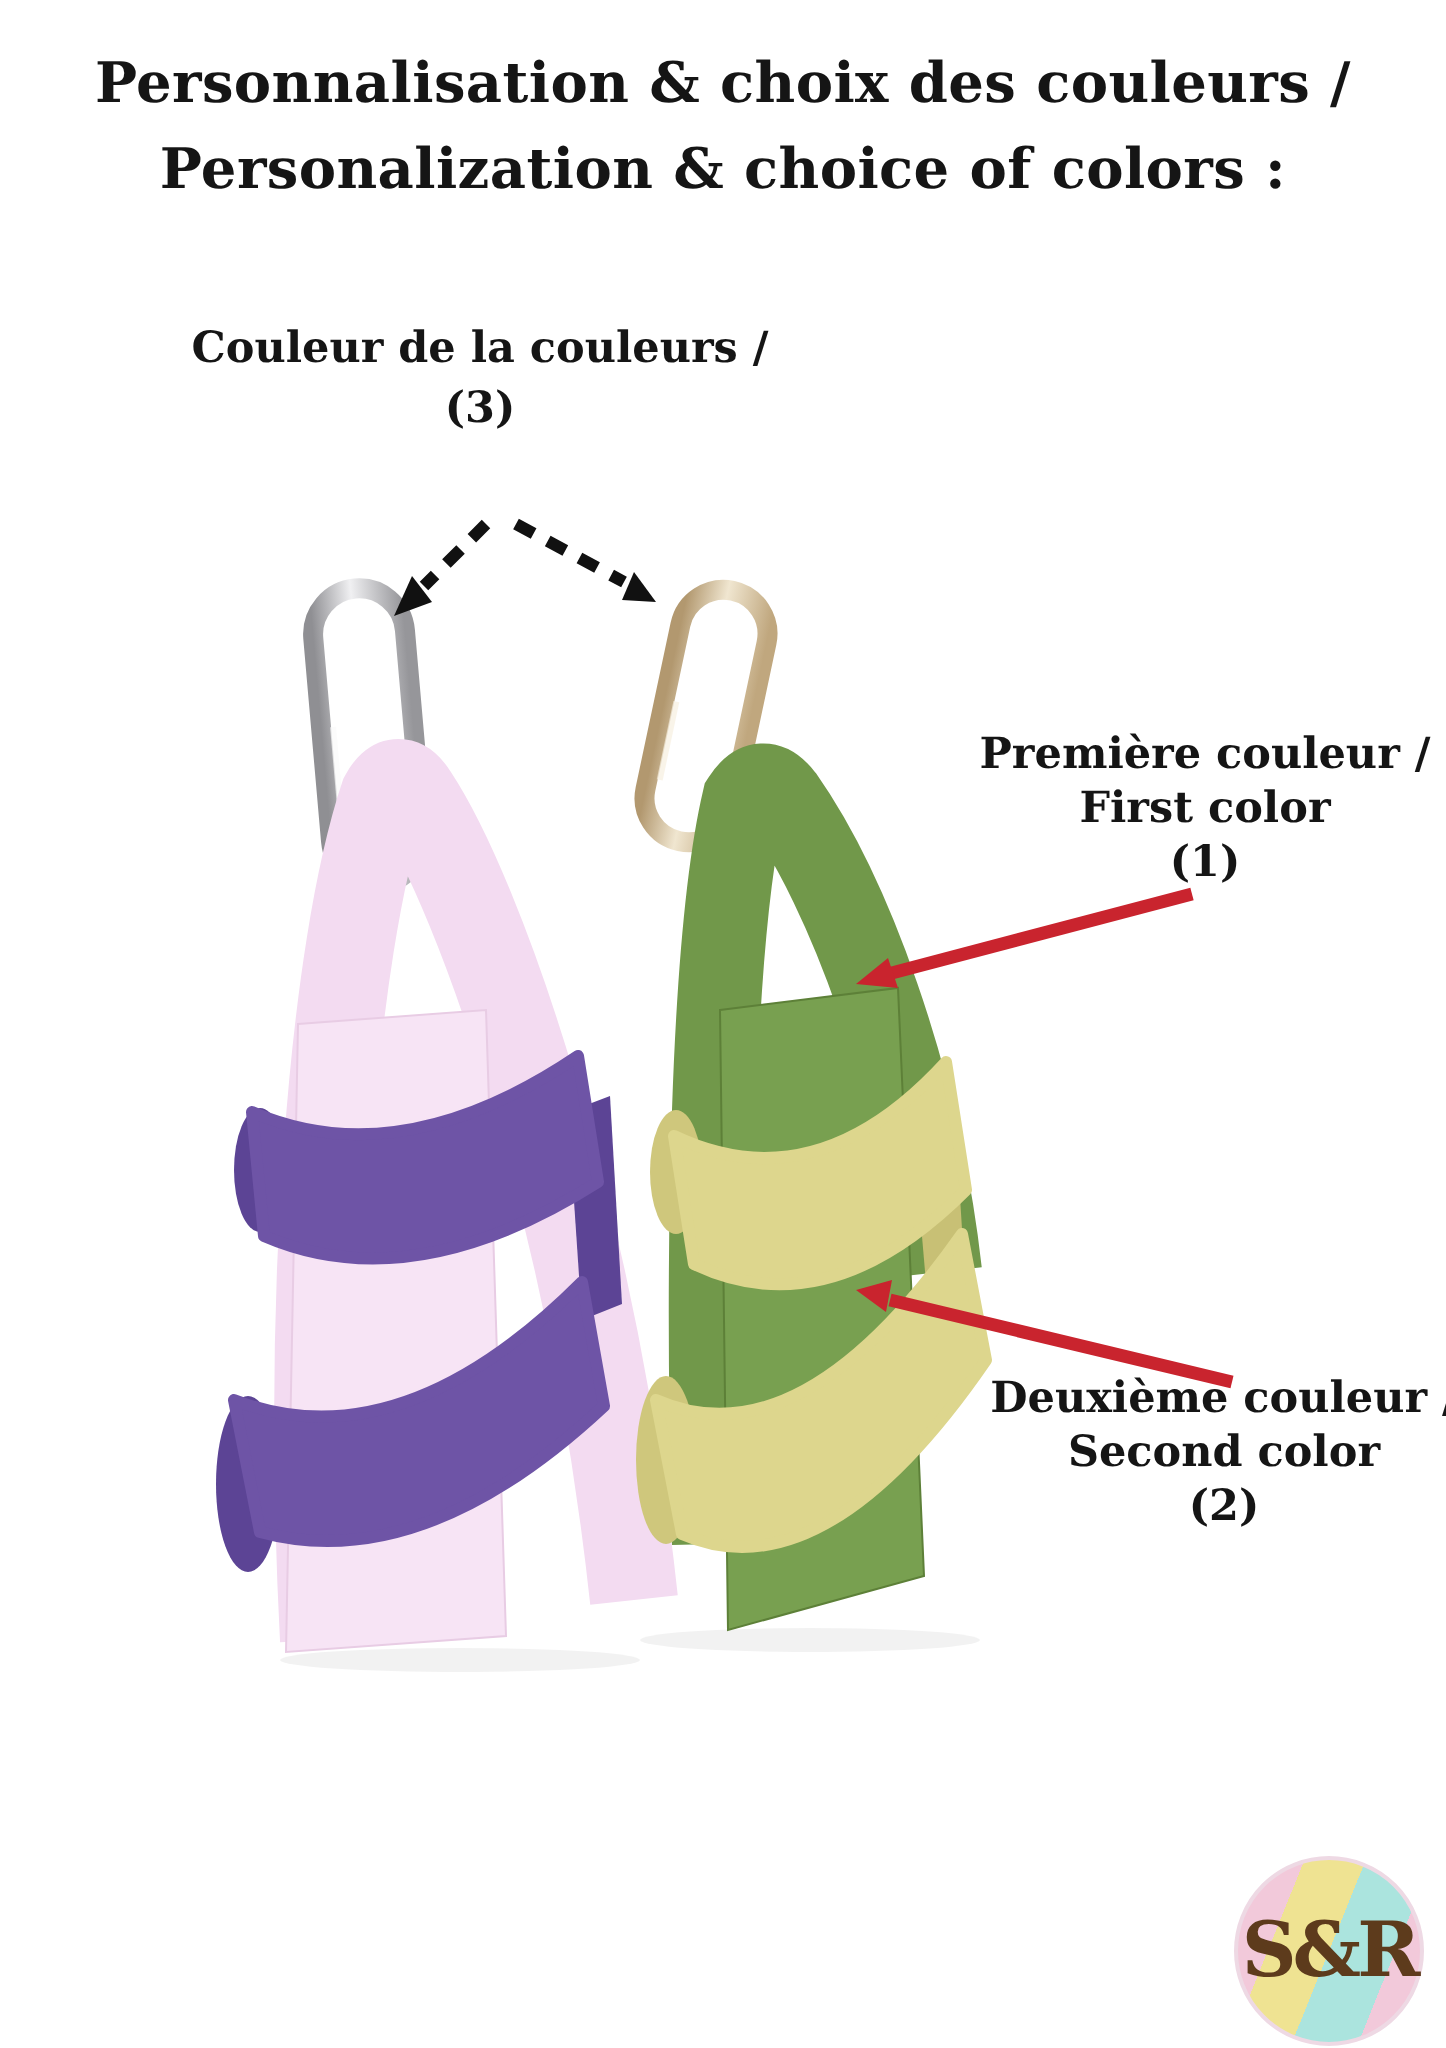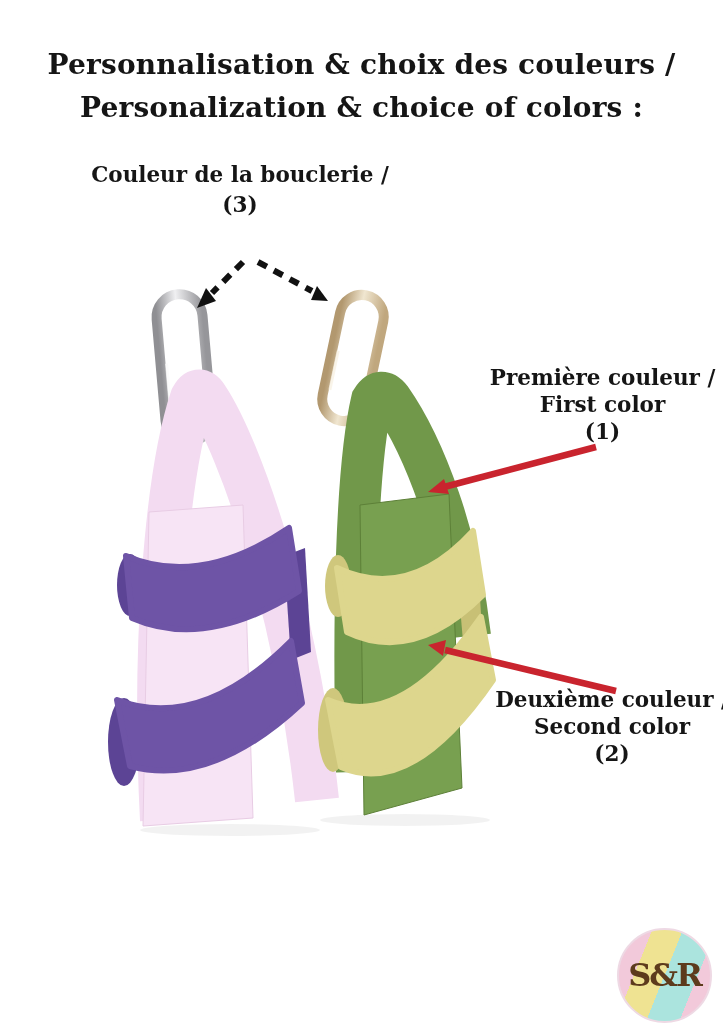--- a/index.html
+++ b/index.html
@@ -1,51 +1,51 @@
 <!DOCTYPE html>
 <html><head>
 <meta charset="utf-8">
 <style>
   html,body{margin:0;padding:0;background:#ffffff;}
   #canvas{
     position:relative;width:723px;height:1024px;background:#ffffff;
     overflow:hidden;font-family:"DejaVu Serif",serif;color:#151515;
   }
   .ttl{position:absolute;left:0;top:20px;width:723px;text-align:center;
-       font-weight:700;font-size:28px;line-height:43px;letter-spacing:0.2px;margin-top:23px;}
+       font-weight:700;font-size:28px;line-height:43px;letter-spacing:0.2px;}
   .lbl{position:absolute;text-align:center;font-weight:700;}
   .lbl .ln{display:block;white-space:nowrap;}
   #hardware-label{left:85px;top:160px;width:310px;font-size:21.5px;line-height:30px;}
   #first-color-label{left:480px;top:364px;width:245px;font-size:21.5px;line-height:27px;}
   #second-color-label{left:488px;top:686px;width:248px;font-size:21.5px;line-height:27px;}
   #illustration{position:absolute;left:0;top:0;width:723px;height:1024px;}
   #brand-logo{
     position:absolute;left:617px;top:928px;width:95px;height:95px;border-radius:50%;
     border:2px solid #eed9e4;box-sizing:border-box;
     background:linear-gradient(112deg,#f2c9da 0%,#f2c9da 26%,#efe392 26%,#efe392 50%,
                #abe4de 50%,#abe4de 76%,#f2c9da 76%,#f2c9da 100%);
     display:flex;align-items:center;justify-content:center;
   }
   #brand-logo span{
-    font-family:"DejaVu Serif",serif;font-weight:700;font-size:32px;
+    font-family:"DejaVu Serif",serif;font-weight:700;font-size:38px;
     color:#5d3b1c;letter-spacing:-2px;transform:translateY(-1px);
   }
 </style>
 </head>
 <body>
 
 <div id="canvas">
 
   <div class="ttl">
     <span class="ln">Personnalisation &amp; choix des couleurs /</span>
     <span class="ln">Personalization &amp; choice of colors :</span>
   </div>
 
   <div class="lbl" id="hardware-label">
-    <span class="ln">Couleur de la bouclerie /</span>
+    <span class="ln">Couleur de la couleurs /</span>
     <span class="ln">(3)</span>
   </div>
 
   <div class="lbl" id="first-color-label">
     <span class="ln">Première couleur /</span>
     <span class="ln">First color</span>
     <span class="ln">(1)</span>
   </div>
 
   <div class="lbl" id="second-color-label">

